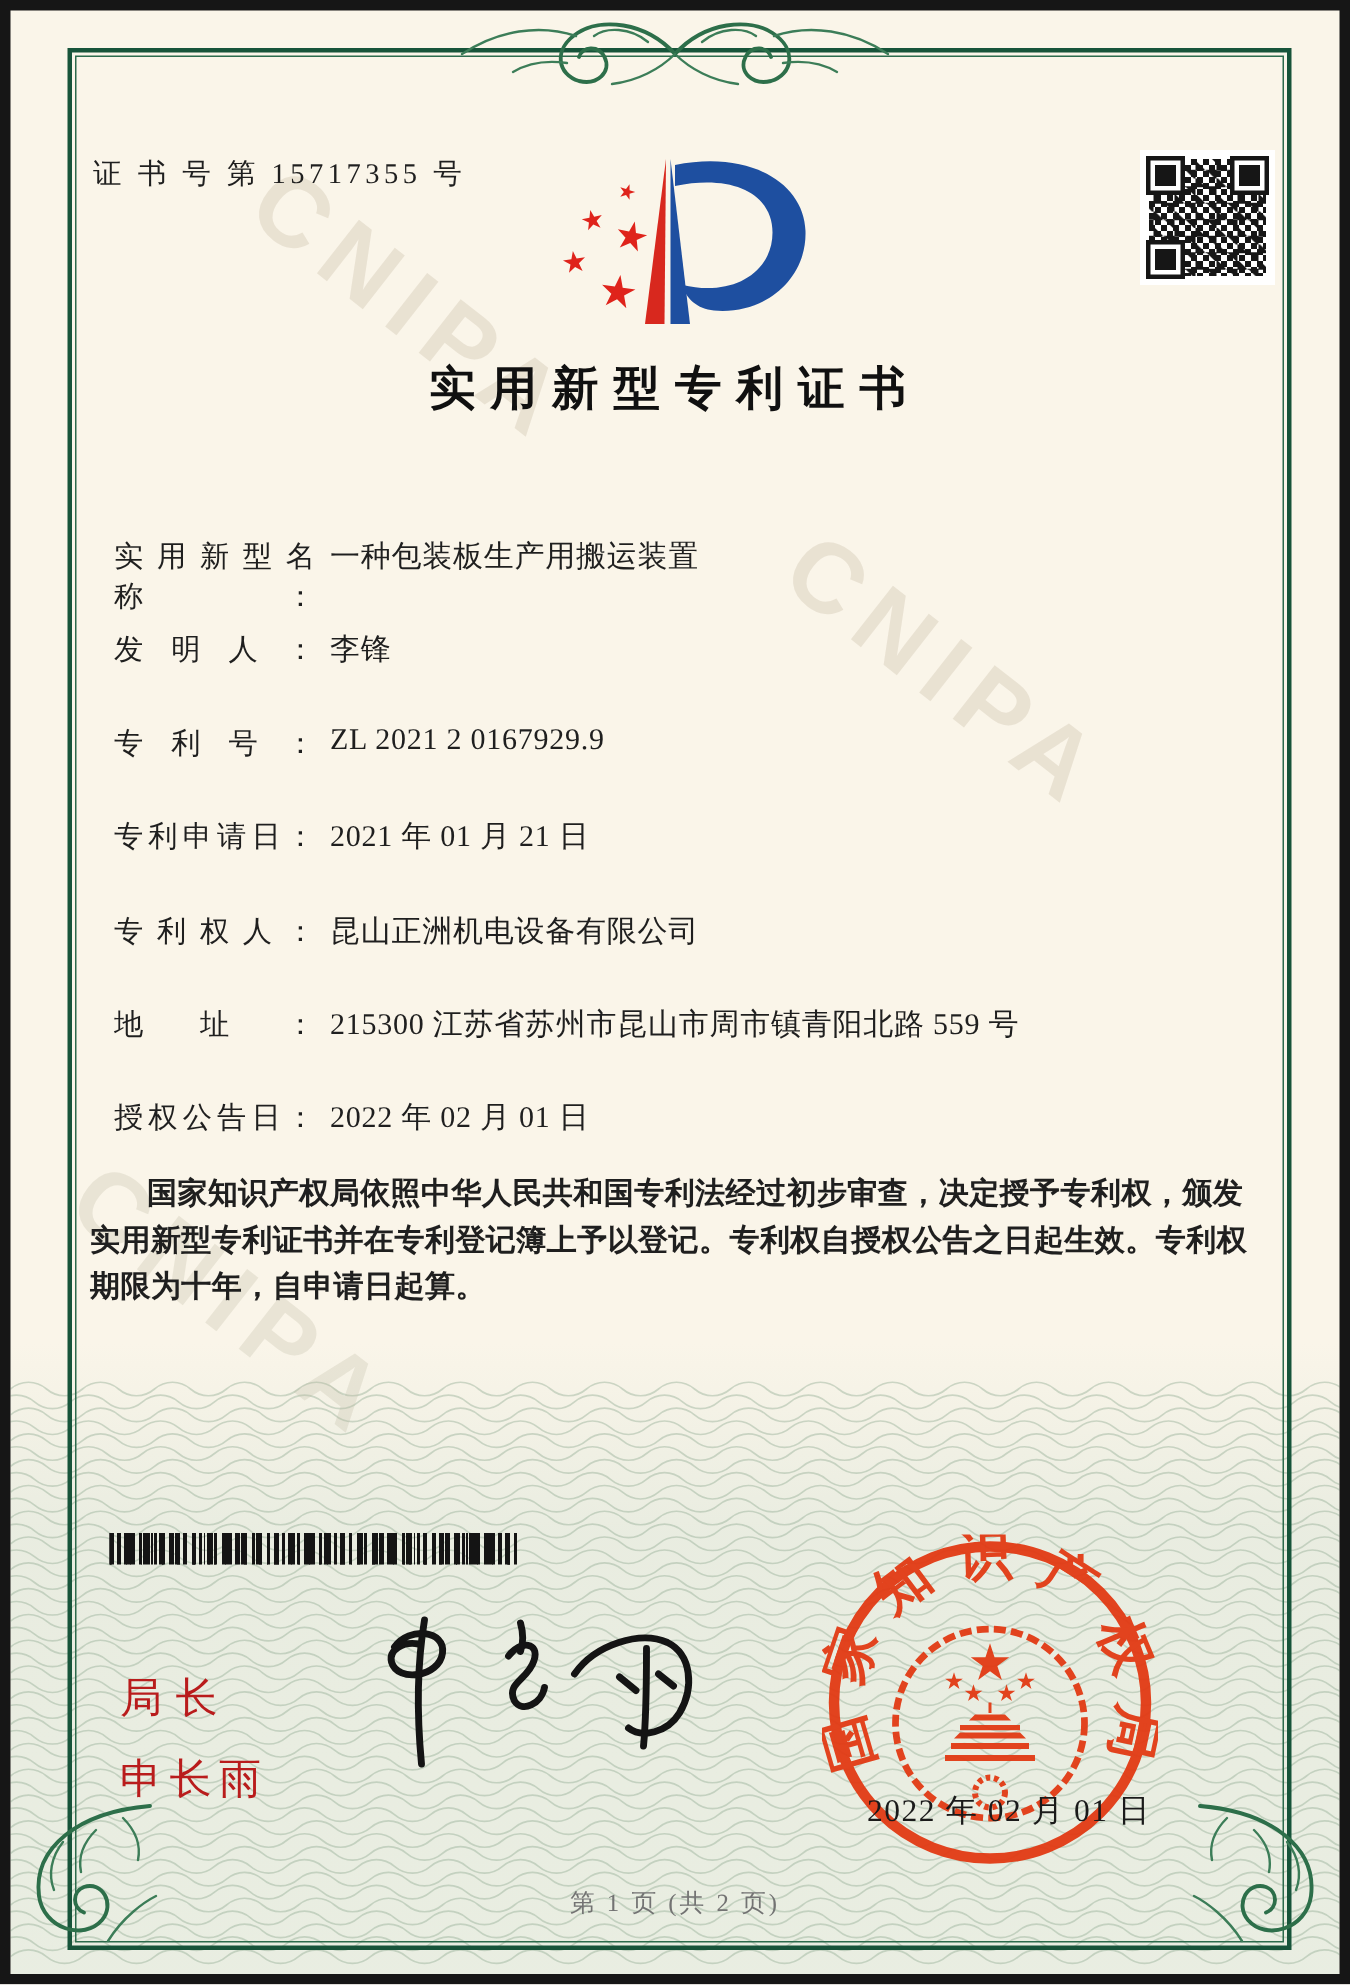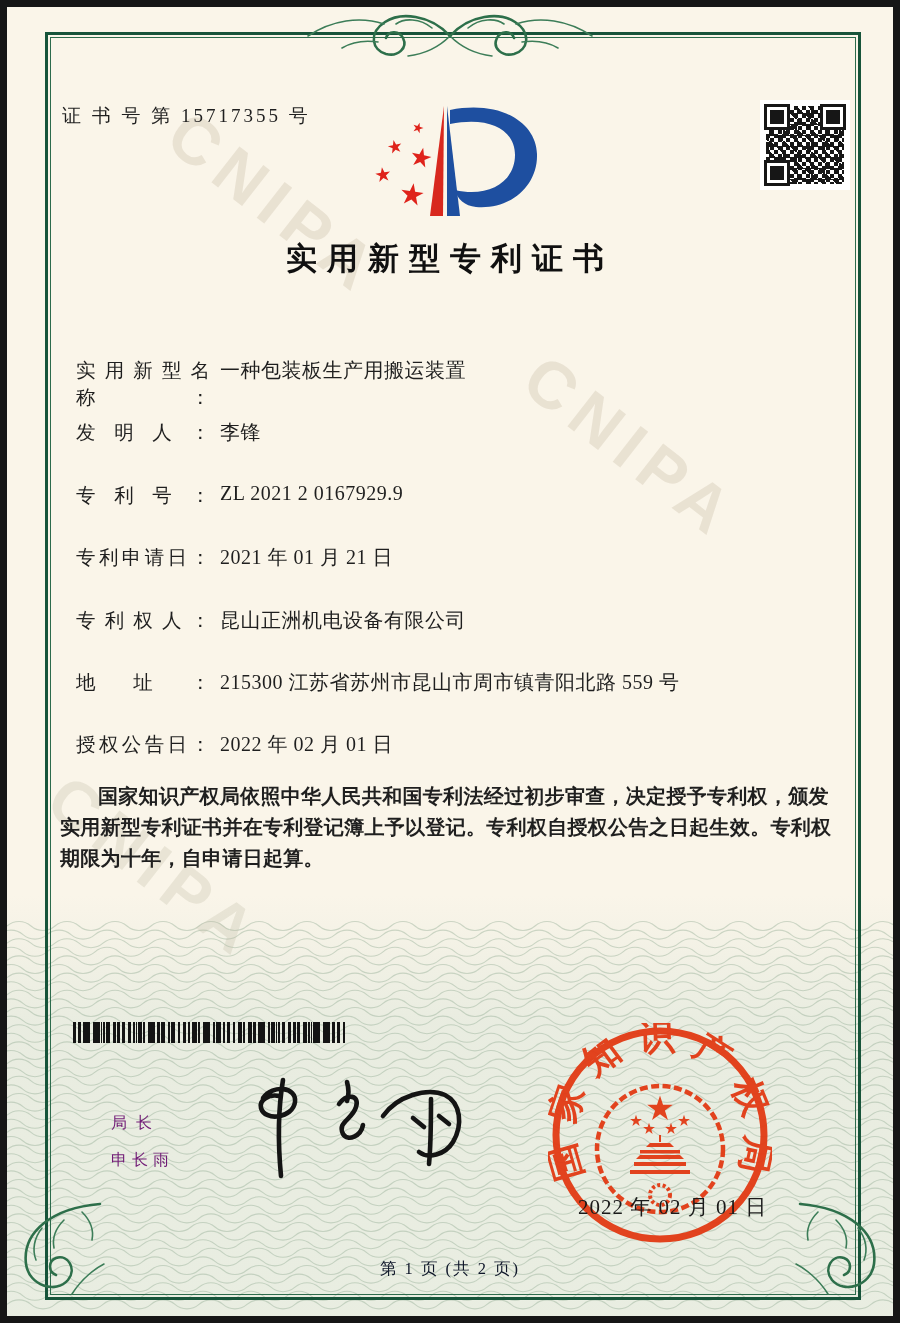--- a/index.html
+++ b/index.html
@@ -55,31 +55,31 @@
     font-size:20px;line-height:31px;font-weight:bold;}
   .legal p{margin:0;text-indent:38px;letter-spacing:.3px;}
   
   .barcode{position:absolute;left:73px;top:1022px;width:272px;height:21px;z-index:5;
     background-image:
       repeating-linear-gradient(90deg,#141414 0 2px,transparent 2px 5px),
       repeating-linear-gradient(90deg,#141414 0 3px,transparent 3px 11px),
       repeating-linear-gradient(90deg,#141414 0 1px,transparent 1px 7px);}
   
   .director{position:absolute;left:80px;top:1113px;z-index:5;
-    font-family:"Liberation Sans","DejaVu Sans",sans-serif;font-size:16px;color:#701a75;margin-left:31px;}
+    font-family:"Liberation Sans","DejaVu Sans",sans-serif;font-size:28px;color:#b91c1c;}
   .director .t{letter-spacing:9px;}
   .director .n{margin-top:16px;letter-spacing:5px;}
   .sig{position:absolute;left:235px;top:1062px;z-index:5;}
   
   .seal{position:absolute;left:548px;top:1023px;z-index:5;opacity:.95;}
   .seal-date{position:absolute;left:578px;top:1193px;width:200px;z-index:6;
     font-size:21px;letter-spacing:1px;color:#1a1a1a;white-space:nowrap;}
   
   .footer{position:absolute;left:250px;top:1258px;width:400px;text-align:center;z-index:5;
-    font-size:16.5px;letter-spacing:2px;color:#0f172a;}
+    font-size:16.5px;letter-spacing:2px;color:#737373;}
   
   .fl{position:absolute;z-index:5;pointer-events:none;}
   .fl-top{left:300px;top:6px;}
   .fl-bl{left:12px;top:1198px;}
   .fl-br{left:793px;top:1198px;}
   .fl path{fill:none;stroke:#2d6f4a;stroke-width:2.6;stroke-linecap:round;}
   .fl .thin{stroke-width:1.6;stroke:#3c7d58;}
   .sigpath{fill:none;stroke:#141414;stroke-width:4.6;stroke-linecap:round;stroke-linejoin:round;}
 </style>
 </head>

